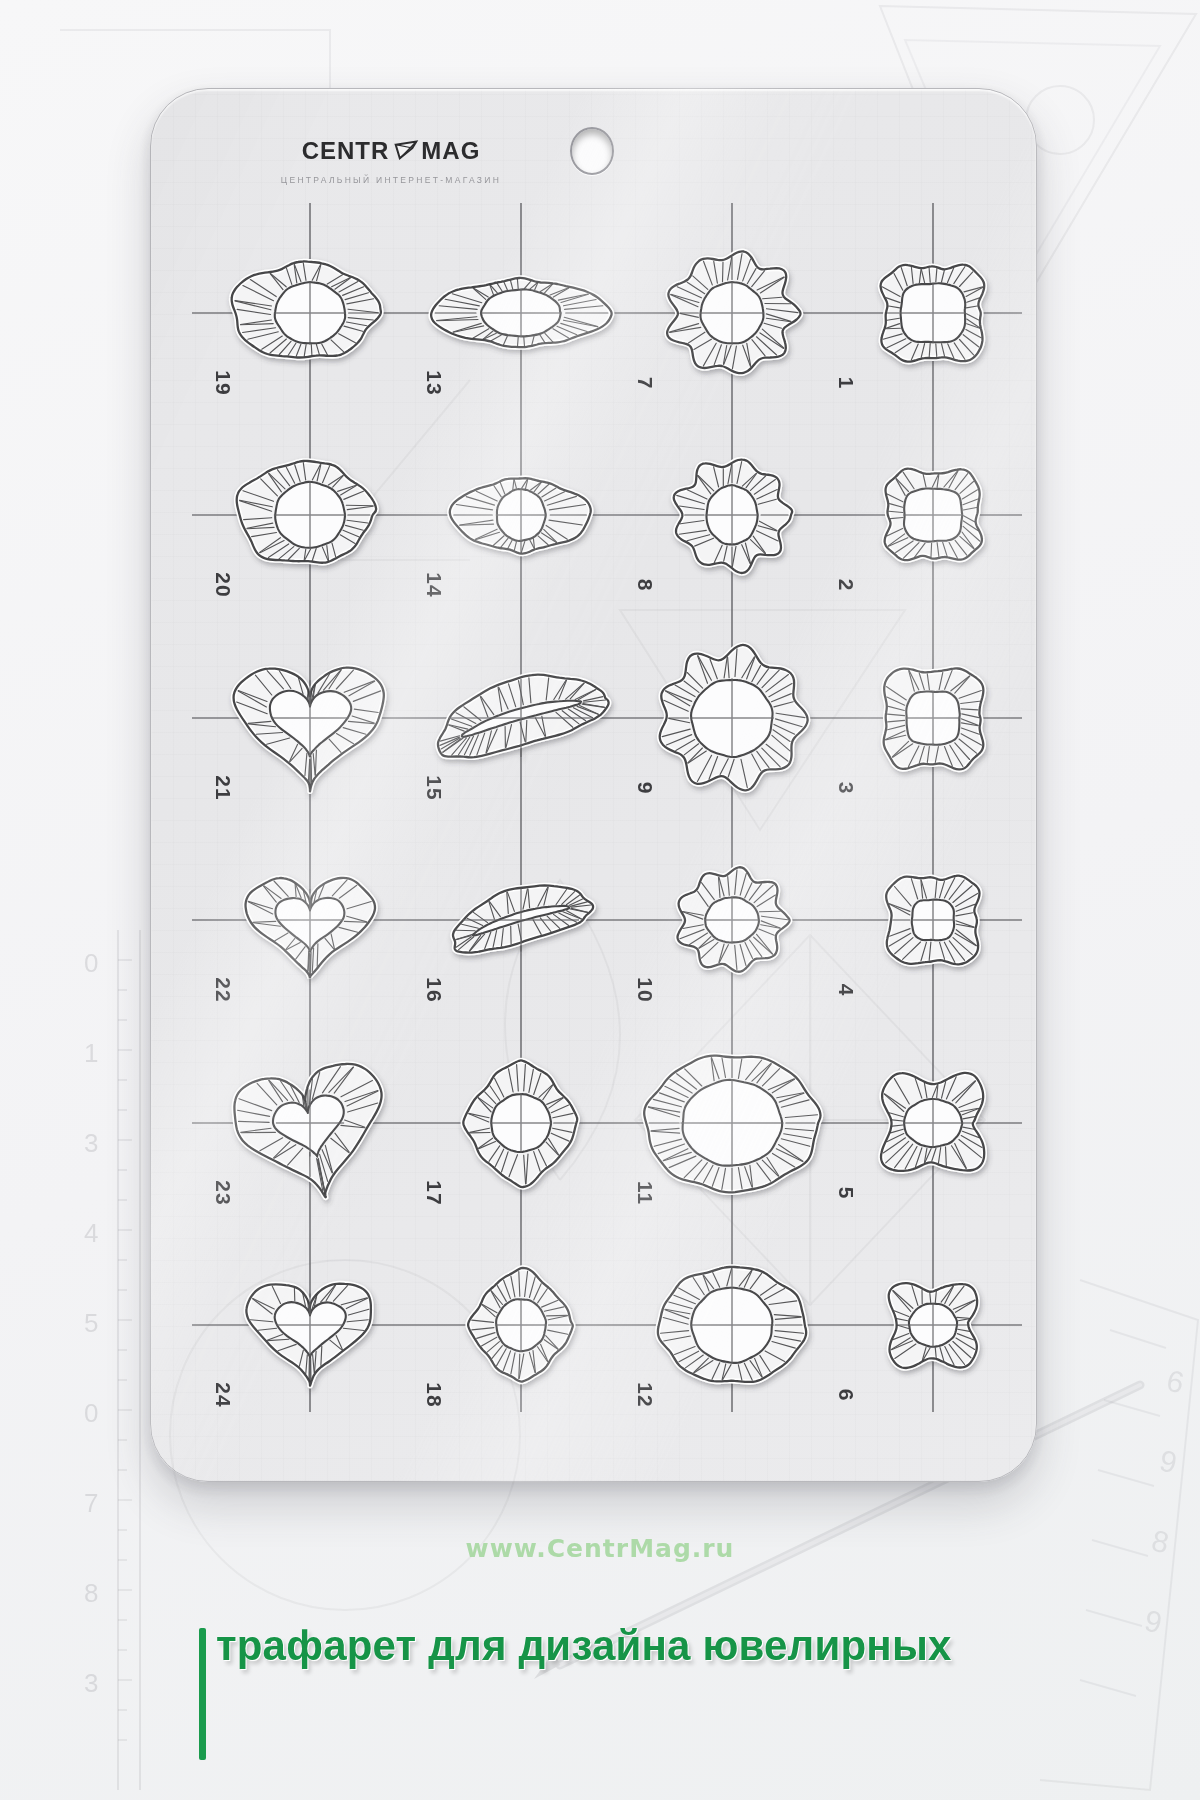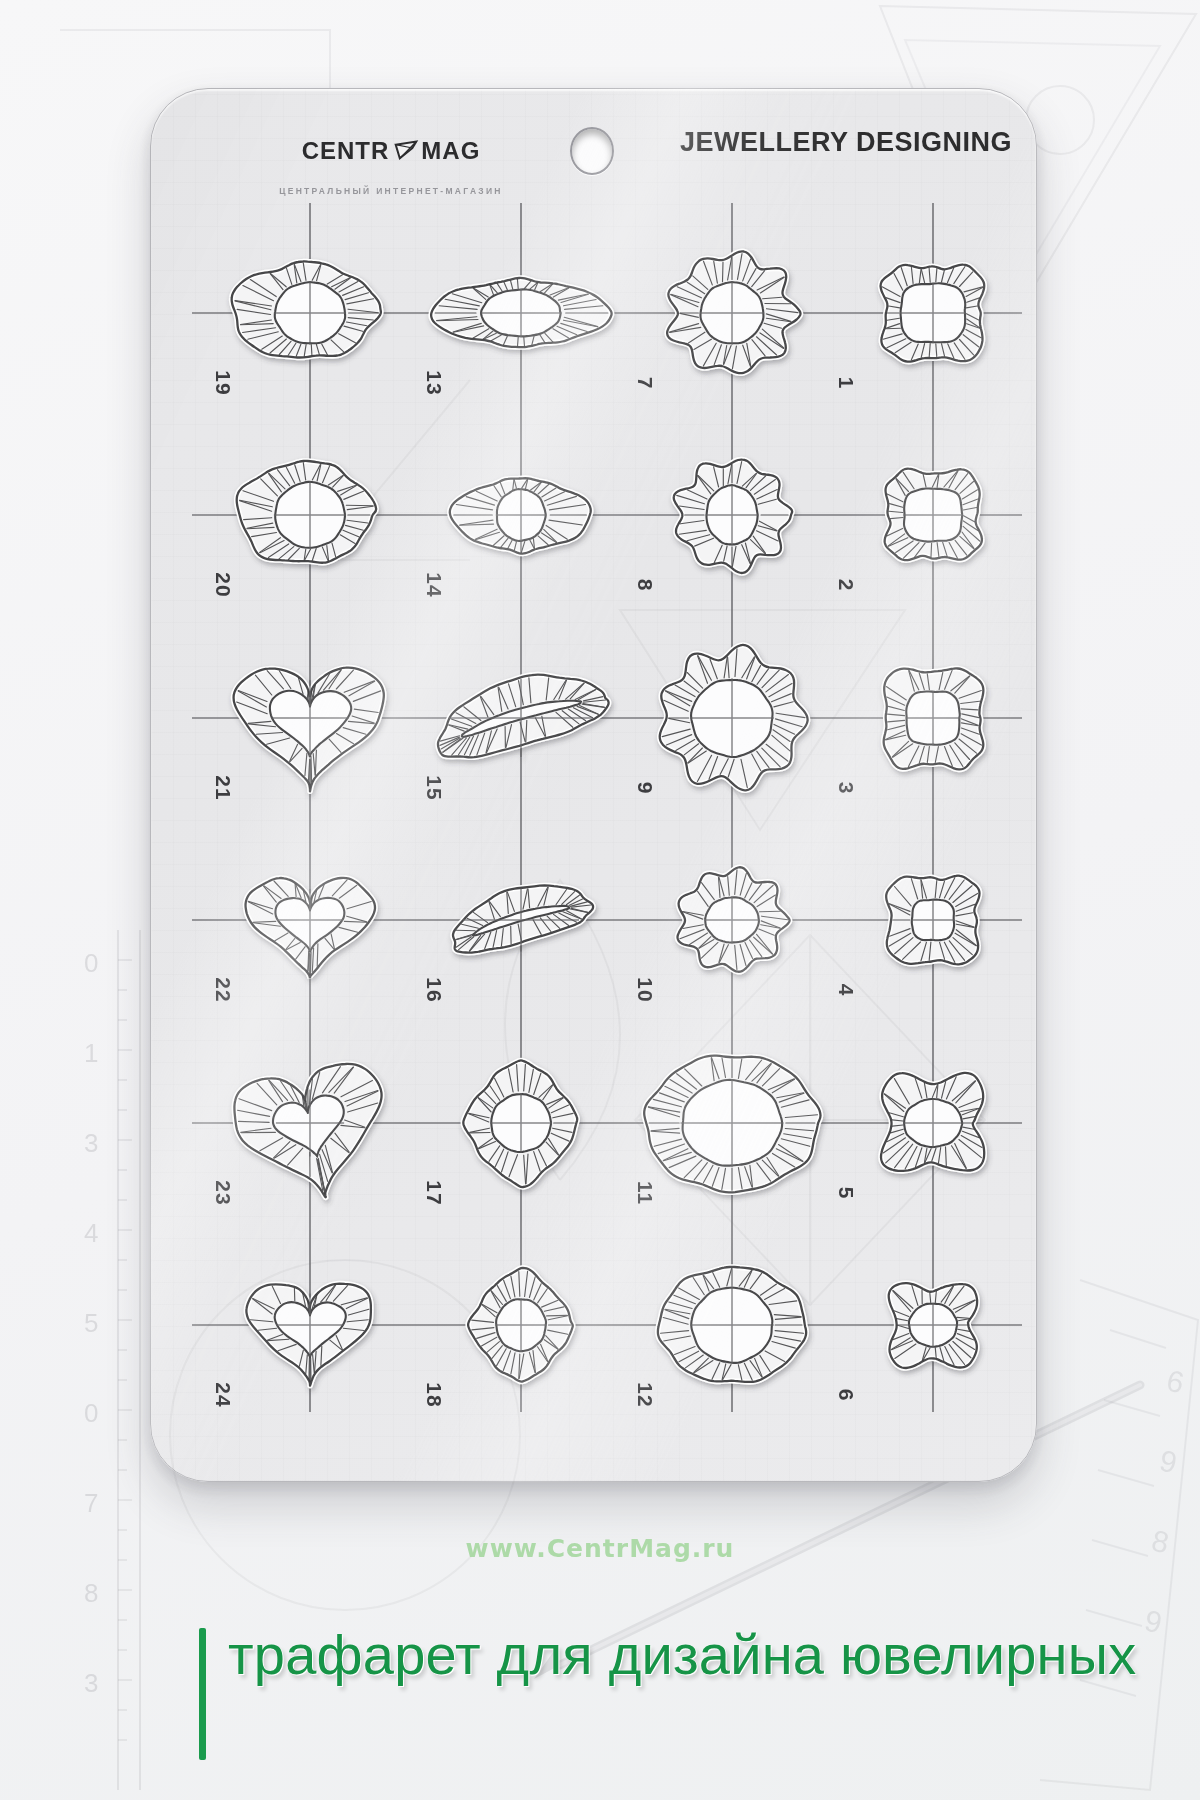--- a/index.html
+++ b/index.html
@@ -31,31 +31,31 @@
   }
   .stencil-svg{z-index:2;}
   .hang-hole{
     position:absolute;left:419px;top:38px;width:44px;height:48px;border-radius:50%;
     background:#fbfbfc;border:2px solid #94949a;
     box-shadow:inset 0 5px 7px rgba(0,0,0,0.30),0 1px 0 rgba(255,255,255,0.9);
   }
   .logo{position:absolute;left:70px;top:48px;width:340px;text-align:center;color:#2c2c2e;}
   .logo-line{font-size:24px;font-weight:bold;letter-spacing:1px;white-space:nowrap;}
   .logo-diamond{display:inline-block;vertical-align:-3px;margin:0 3px;transform:rotate(8deg);}
-  .logo-tagline{margin-top:21px;font-size:8.5px;letter-spacing:2.3px;color:#96969b;font-weight:bold;white-space:nowrap;}
+  .logo-tagline{margin-top:10px;font-size:8.5px;letter-spacing:2.3px;color:#96969b;font-weight:normal;white-space:nowrap;}
   .title{position:absolute;left:510px;top:36px;width:370px;text-align:center;
     font-size:27px;font-weight:bold;line-height:1.28;color:#2d2d2e;letter-spacing:0.5px;}
   .watermark{
     position:absolute;left:400px;top:1534px;width:400px;z-index:4;text-align:center;
     font-size:25px;font-weight:bold;letter-spacing:1px;opacity:.9;
     font-family:"DejaVu Sans",sans-serif;
   }
   .caption{position:absolute;left:199px;top:1620px;z-index:4;}
   .caption-bar{position:absolute;left:0;top:8px;width:7px;height:132px;border-radius:2px;}
-  .caption-text{margin-left:29px;font-size:56px;font-weight:normal;line-height:1.26;letter-spacing:0.2px;
+  .caption-text{margin-left:17px;font-size:42px;font-weight:bold;line-height:1.26;letter-spacing:0.2px;
     text-shadow:0 0 2px #ffffff,1px 1px 0 #ffffff,3px 4px 4px rgba(0,0,0,0.18);}
 </style>
 </head>
 <body>
 
 <div class="stage">
 
   <svg class="bg-decor" width="1200" height="1800" viewBox="0 0 1200 1800">
     <g stroke="#7c7c84" fill="none" opacity="0.10" stroke-width="2">
       <path d="M880 6 L1196 14 L1008 330 Z"></path>
@@ -104,21 +104,20 @@
     <div class="logo">
       <div class="logo-line">
         <span>CENTR</span><span class="logo-diamond"><svg width="26" height="24" viewBox="0 0 26 24">
               <path d="M3 8 L23 2 L20 9 L9 21 Z" fill="#f2f2f3" stroke="#2c2c2e" stroke-width="2"></path>
               <path d="M3 8 L20 9 M23 2 L9 21" stroke="#2c2c2e" stroke-width="1.2"></path>
             </svg></span><span>MAG</span>
       </div>
       <div class="logo-tagline">ЦЕНТРАЛЬНЫЙ ИНТЕРНЕТ-МАГАЗИН</div>
     </div>
     <div class="title">
-      <div>JEWELLERY DESIGNING</div>
     </div>
   </div>
 
   <svg class="stencil-svg" width="1200" height="1800" viewBox="0 0 1200 1800">
     <defs>
       <filter id="gemShadow" x="-30%" y="-30%" width="160%" height="160%">
         <feDropShadow dx="1.5" dy="3" stdDeviation="2.4" flood-color="#3c3c44" flood-opacity="0.35"></feDropShadow>
       </filter>
     </defs>
 

